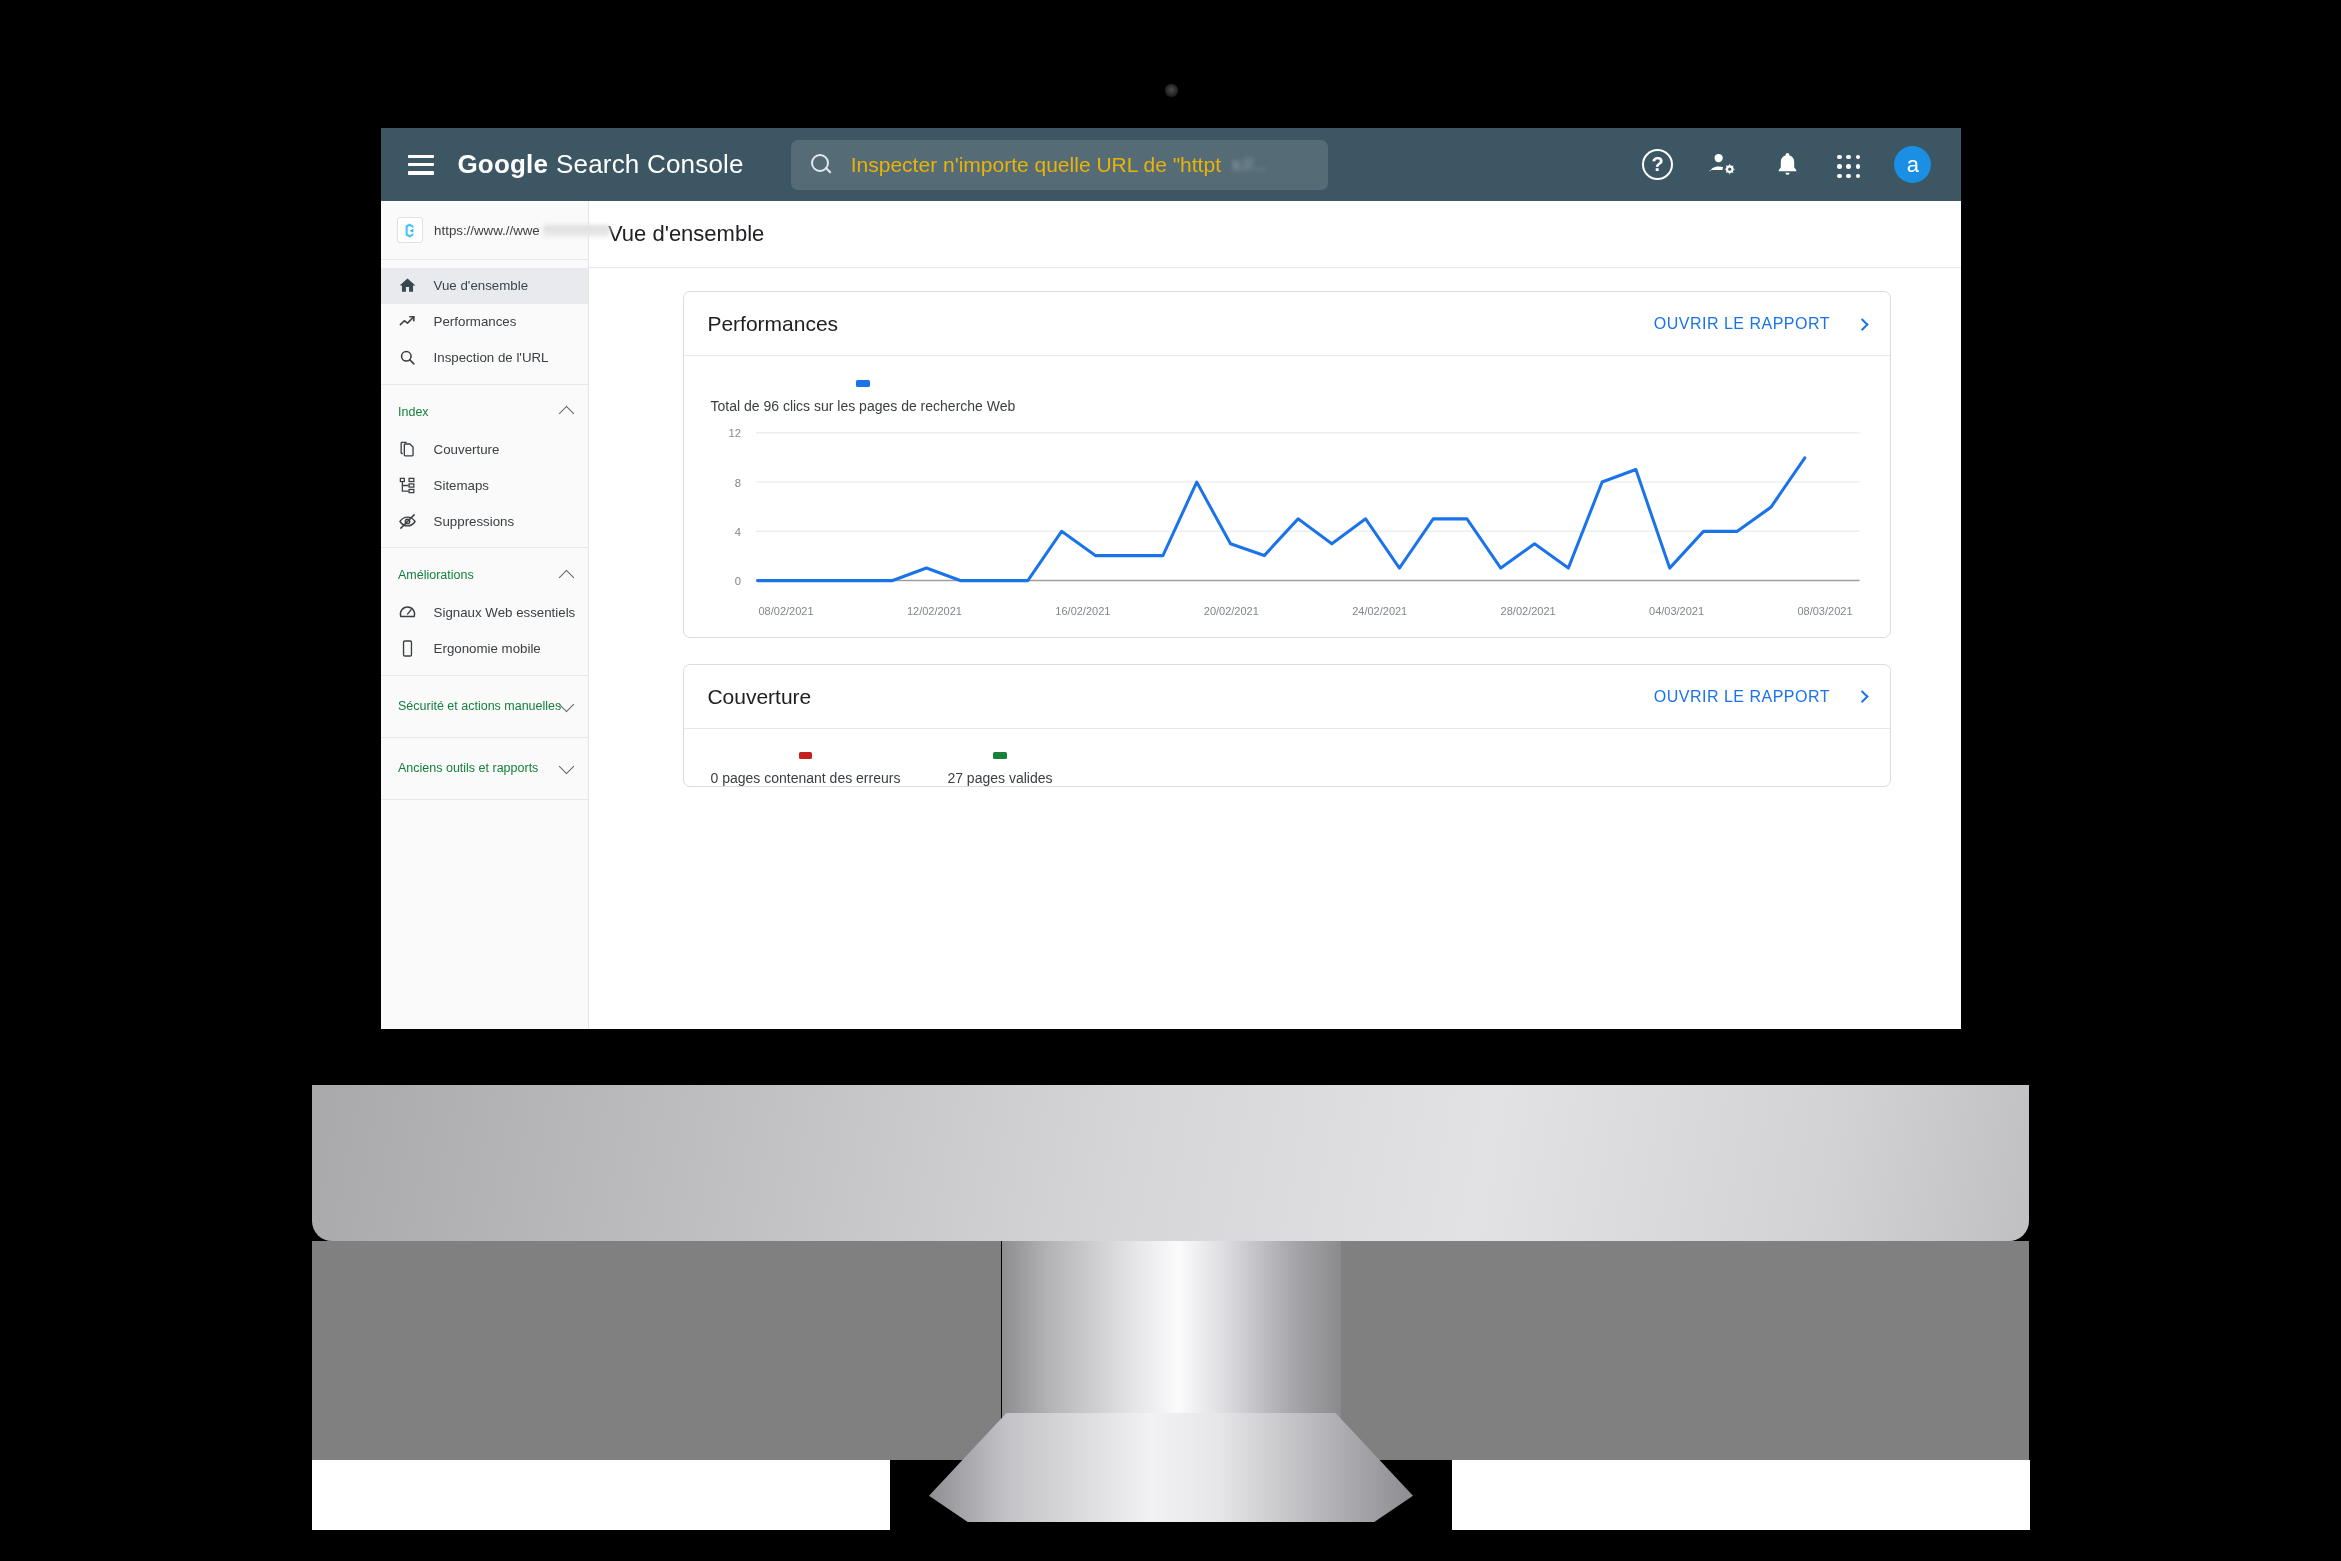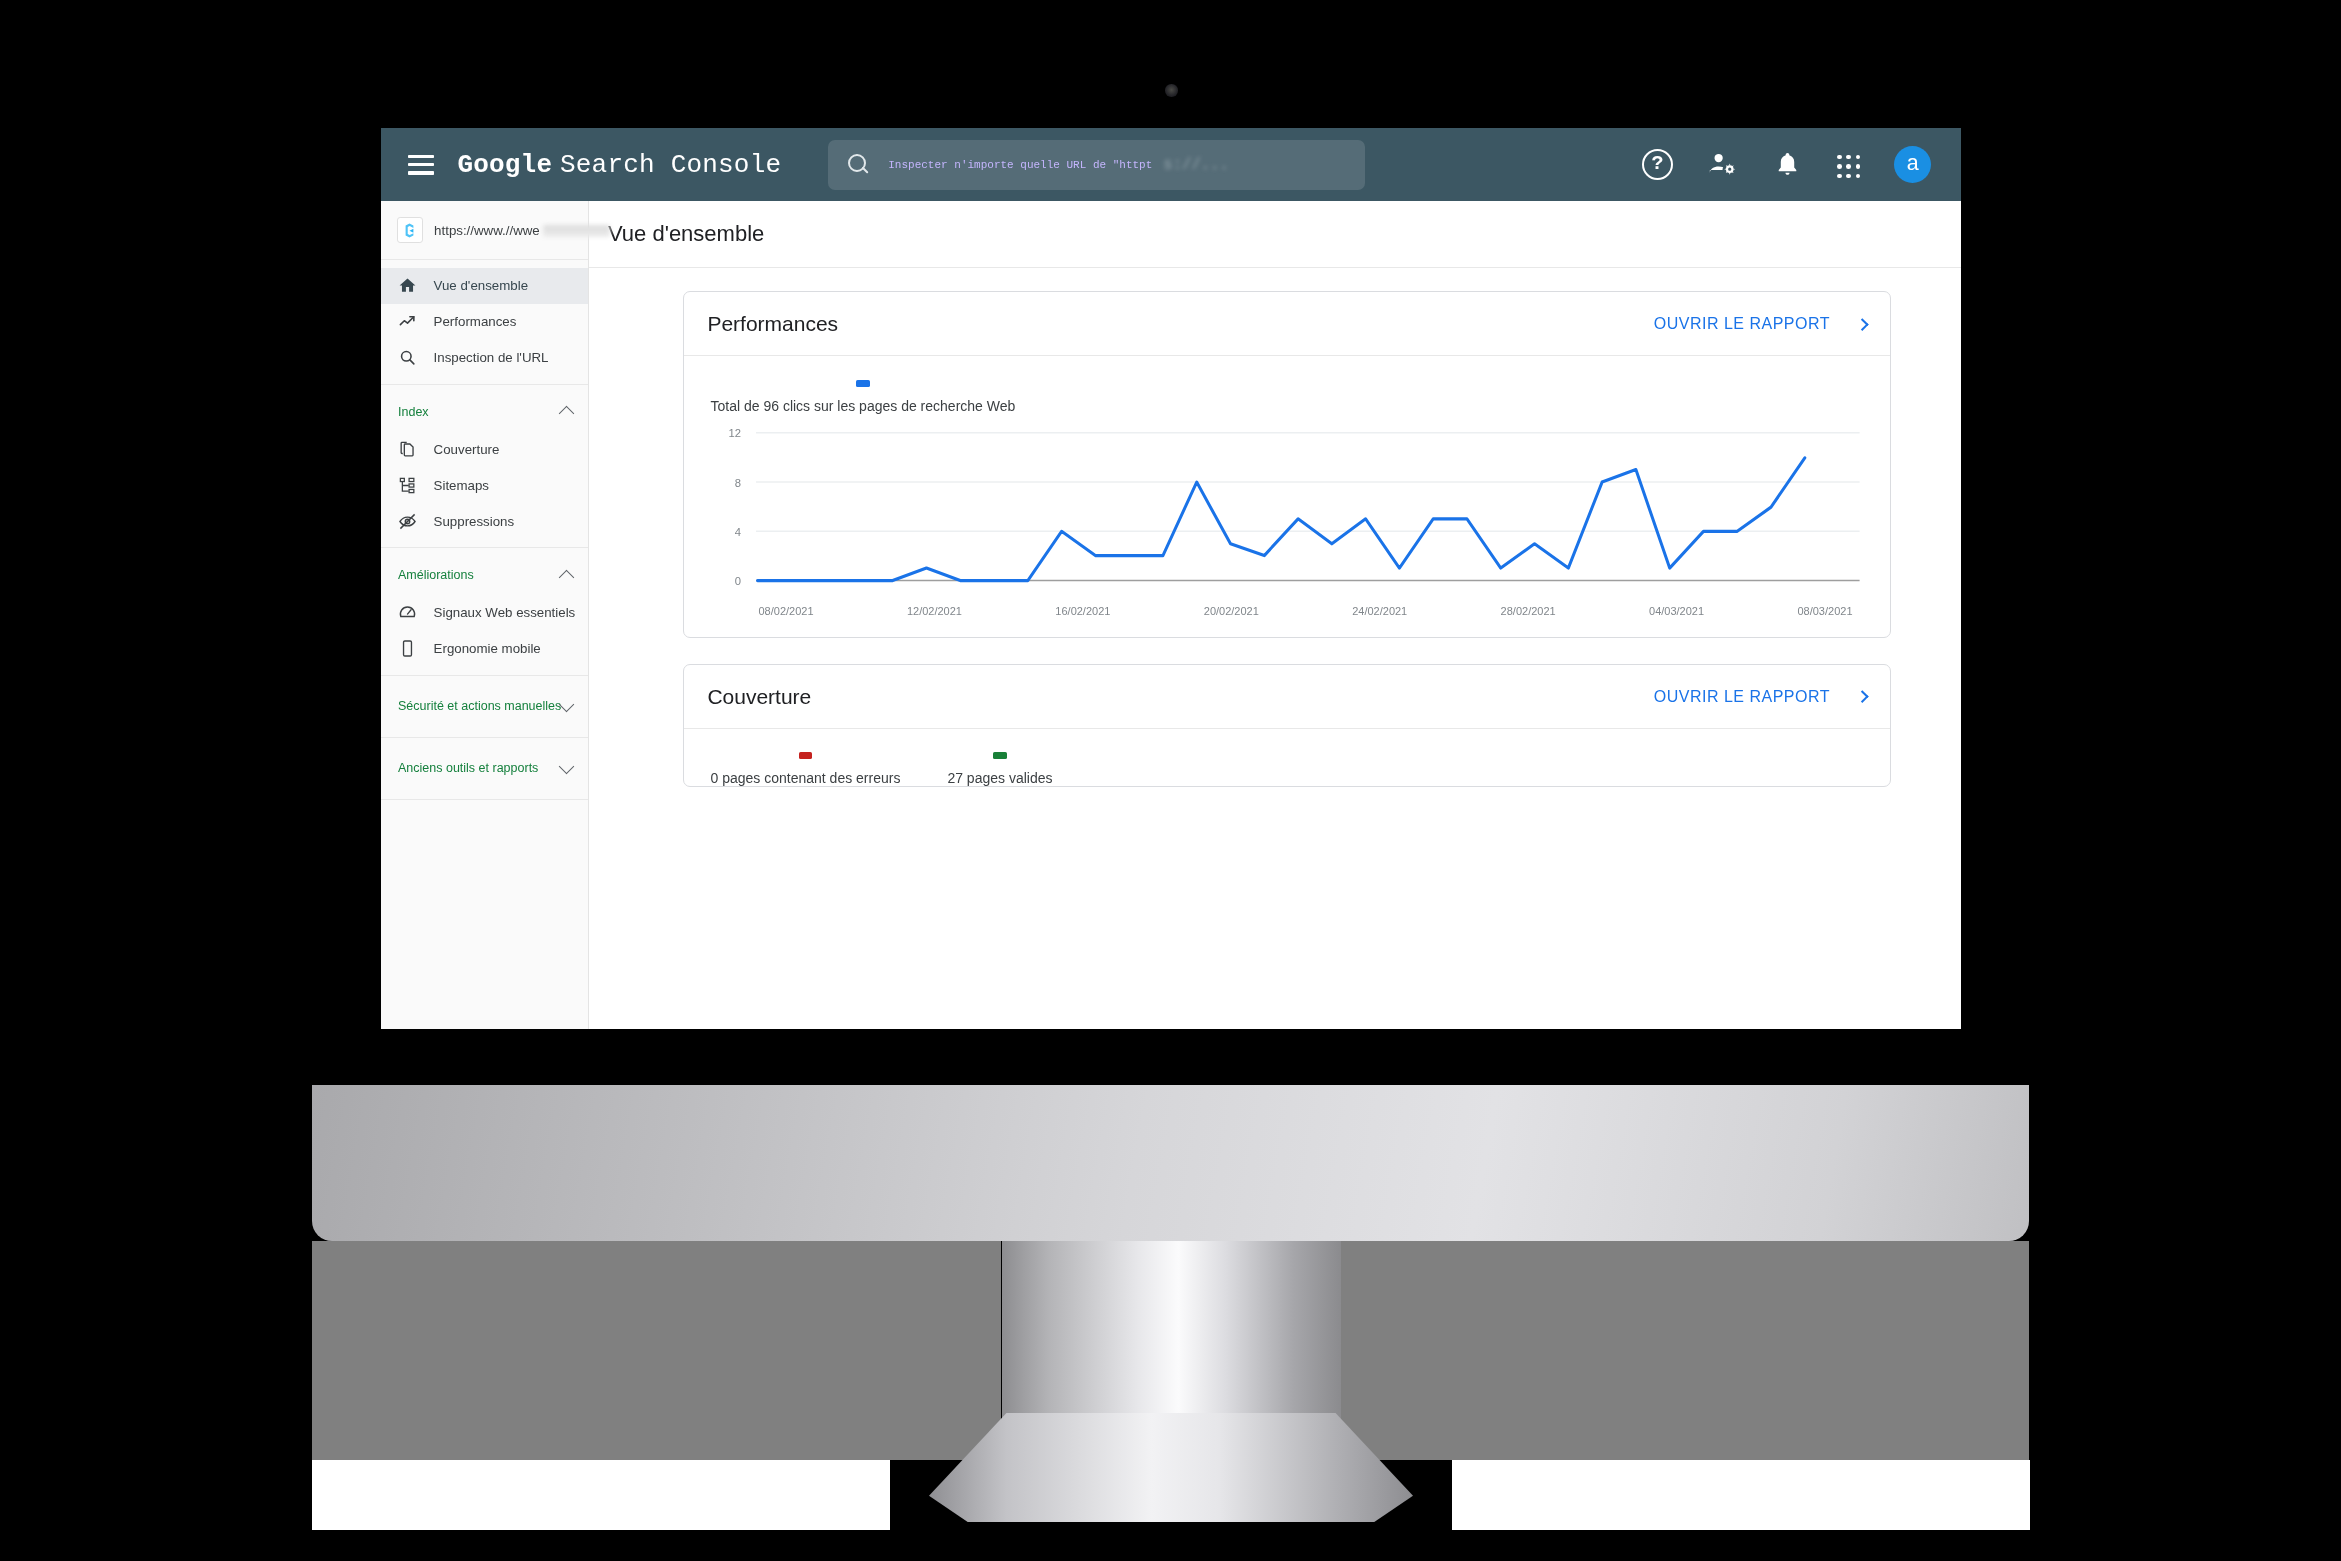--- a/index.html
+++ b/index.html
@@ -51,39 +51,39 @@
   
   #screen {
     position: absolute; left: 381px; top: 128px;
     width: 1580px; height: 901px;
     background: #fff; overflow: hidden;
   }
 
   
   #appbar {
     height: 73px; background: #3c5763; display: flex; align-items: center;
-    padding: 0 26.5px; position: relative; font-family: Liberation Mono, monospace;
+    padding: 0 26.5px; position: relative;
   }
   #hamburger { width: 26.5px; height: 20px; display: flex; flex-direction: column;
     justify-content: space-between; margin-right: 23.4px; cursor: pointer; }
   #hamburger i { display: block; height: 3.1px; background: #fff; border-radius: 0.8px; }
   #brand { font-size: 26px; color: #fff; letter-spacing: 0.2px; white-space: nowrap; }
   #brand .b { font-weight: 700; }
   #brand .l { font-weight: 400; margin-left: 7.8px; }
   #searchbar {
     margin-left: 47px; width: 537px; height: 50px; border-radius: 7px;
     background: rgba(255,255,255,0.13); display: flex; align-items: center;
     padding: 0 19px; cursor: text;
   }
   #searchbar .mag { width: 22px; height: 22px; position: relative; flex: 0 0 22px; margin-right: 19px; }
   #searchbar .mag::before { content:""; position:absolute; left:0.8px; top:0.8px; width:14px; height:14px;
     border:2.3px solid #e2e8eb; border-radius:50%; }
   #searchbar .mag::after { content:""; position:absolute; left:14px; top:15px; width:7.8px; height:2.3px;
     background:#e2e8eb; transform:rotate(45deg); border-radius:1.6px; }
-  #search-text { color: #c4b5fd; font-size: 11px; white-space: nowrap; }
+  #search-text { color: #eab308; font-size: 21px; white-space: nowrap; }
   #search-blur { color: rgba(200,211,216,.55); filter: blur(1.9px); font-size: 15.6px; margin-left: 11px; }
   #appbar-right { margin-left: auto; display: flex; align-items: center; gap: 34px; padding-right: 3.1px; }
   .ic { width: 31px; height: 31px; position: relative; cursor: pointer; }
   
   .ic-help { border: 2.3px solid #fff; border-radius: 50%; color: #fff; font-size: 20px;
     line-height: 26.5px; text-align: center; font-weight: 700; }
   
   .ic-users svg, .ic-bell svg { display: block; }
   
   .ic-apps { display: grid; grid-template-columns: repeat(3,4.7px); grid-template-rows: repeat(3,4.7px);

